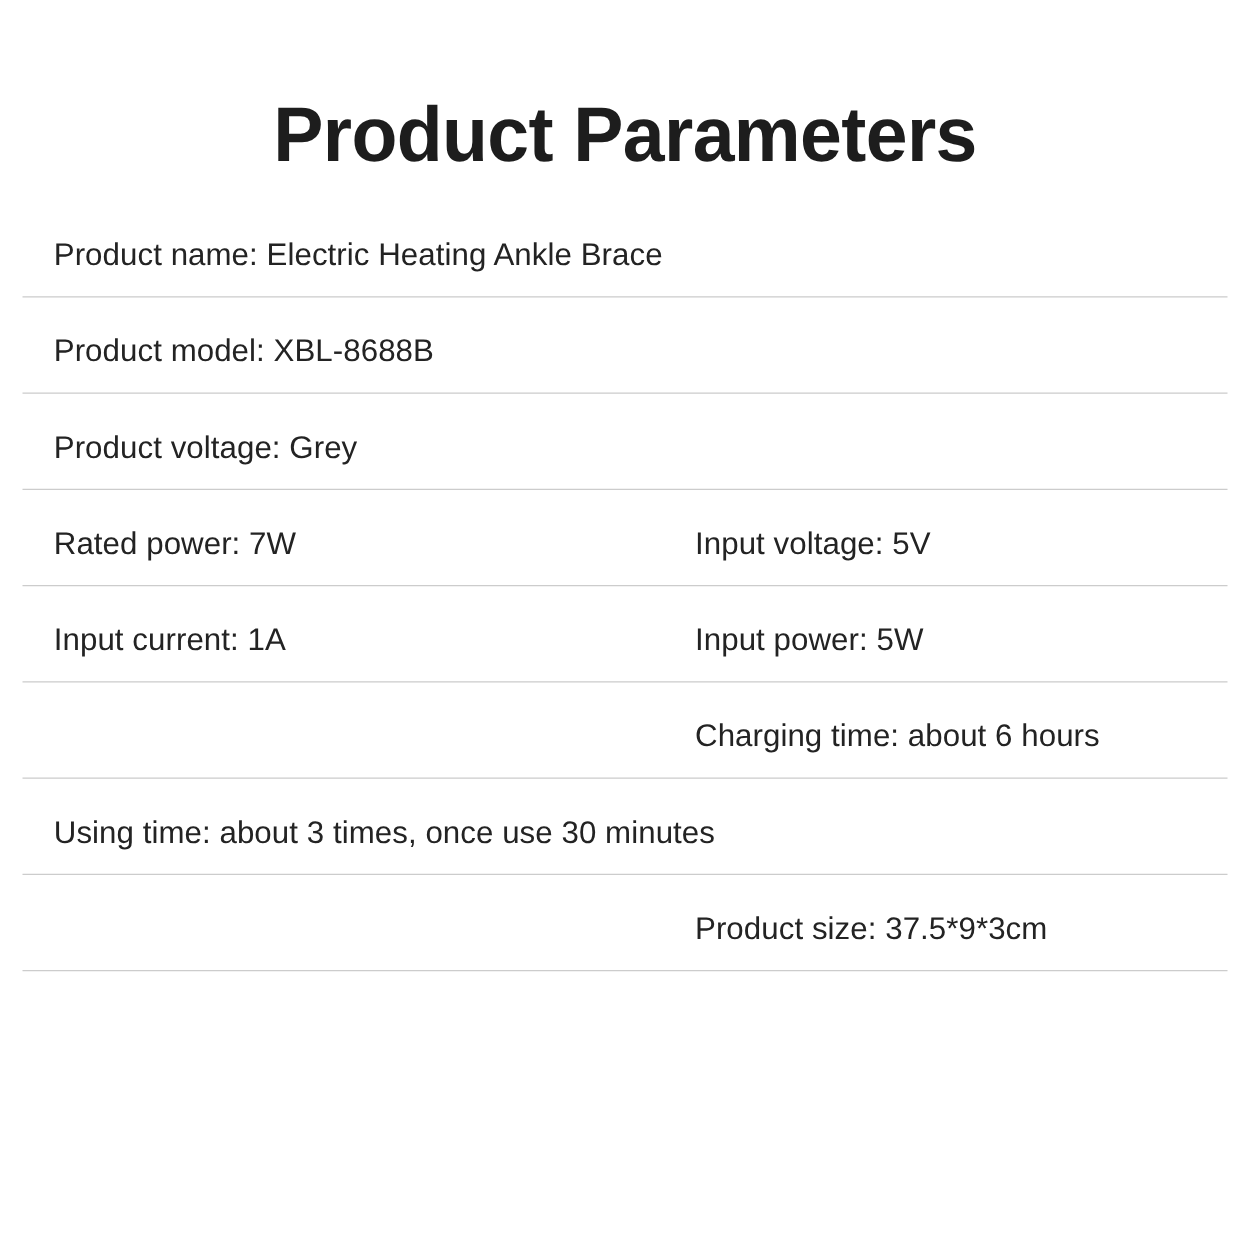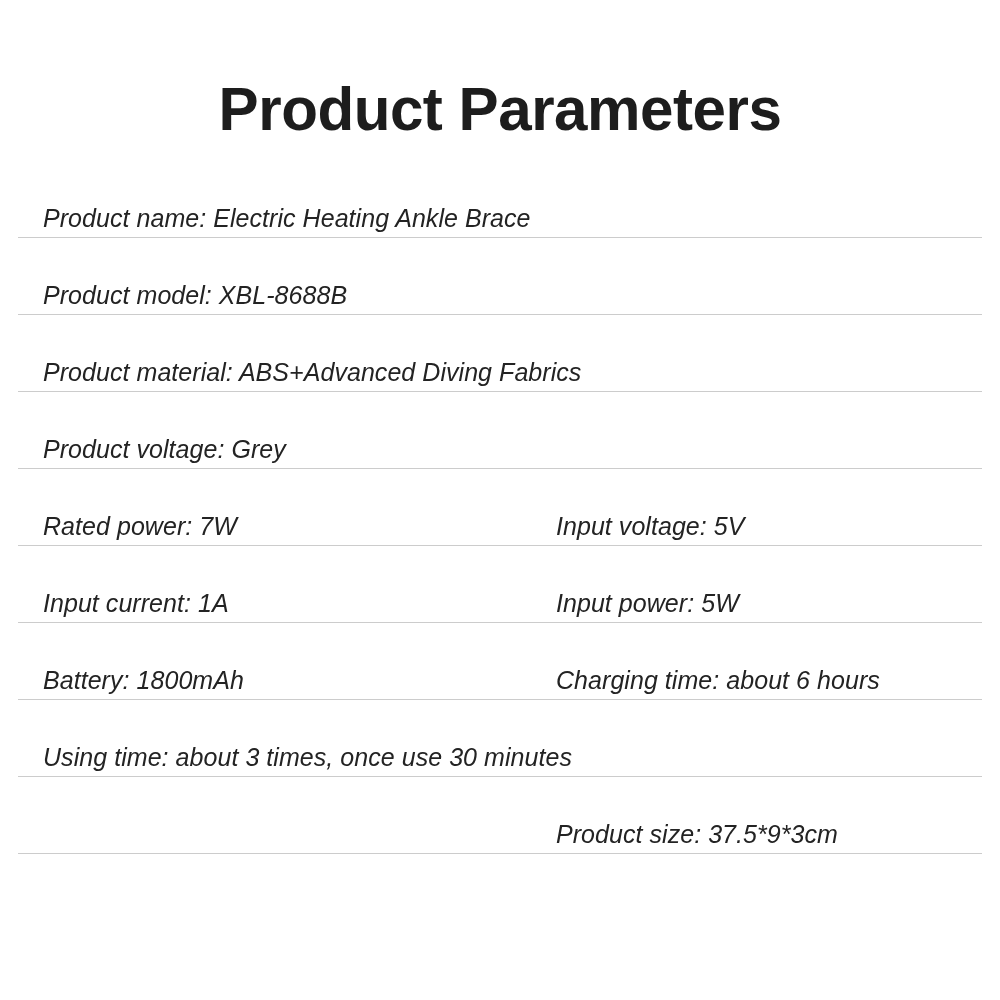--- a/index.html
+++ b/index.html
@@ -62,31 +62,30 @@
     position: absolute;
     left: 18px;
     right: 18px;
     bottom: 0;
     height: 1px;
     background: #cccccc;
   }
 
   .cell {
     position: absolute;
-    top: 18px;
+    top: 4px;
     height: 77px;
     display: flex;
     align-items: center;
     font-size: 25px;
     font-weight: normal;
     color: #232323;
     line-height: 32px;
     white-space: nowrap;
     letter-spacing: 0.05px;
-    font-style: italic;
   }
 
   .cell.col1 { left: 43px; }
   .cell.col2 { left: 556px; }
 
   .cell.full { left: 43px; right: 24px; }
 </style>
 </head>
 <body>
 
@@ -98,39 +97,34 @@
 
   <div class="row">
         <div class="cell full">Product name: Electric Heating Ankle Brace</div>
         <div class="divider"></div>
       </div>
       <div class="row">
         <div class="cell full">Product model: XBL-8688B</div>
         <div class="divider"></div>
       </div>
       <div class="row">
-        <div class="cell full">Product material: ABS+Advanced Diving Fabrics</div>
-        <div class="divider"></div>
-      </div>
-      <div class="row">
         <div class="cell col1">Product voltage: Grey</div>
         <div class="divider"></div>
       </div>
       <div class="row">
         <div class="cell col1">Rated power: 7W</div>
         <div class="cell col2">Input voltage: 5V</div>
         <div class="divider"></div>
       </div>
       <div class="row">
         <div class="cell col1">Input current: 1A</div>
         <div class="cell col2">Input power: 5W</div>
         <div class="divider"></div>
       </div>
       <div class="row">
-        <div class="cell col1">Battery: 1800mAh</div>
         <div class="cell col2">Charging time: about 6 hours</div>
         <div class="divider"></div>
       </div>
       <div class="row">
         <div class="cell full">Using time: about 3 times, once use 30 minutes</div>
         <div class="divider"></div>
       </div>
       <div class="row">
         <div class="cell col2">Product size: 37.5*9*3cm</div>
         <div class="divider"></div>

